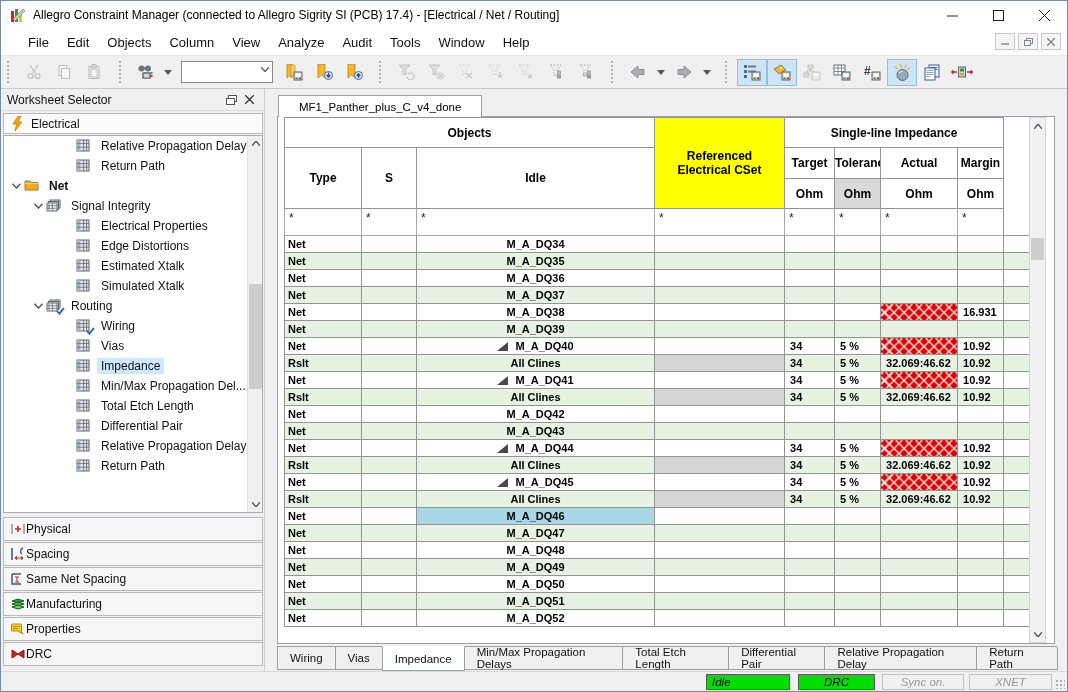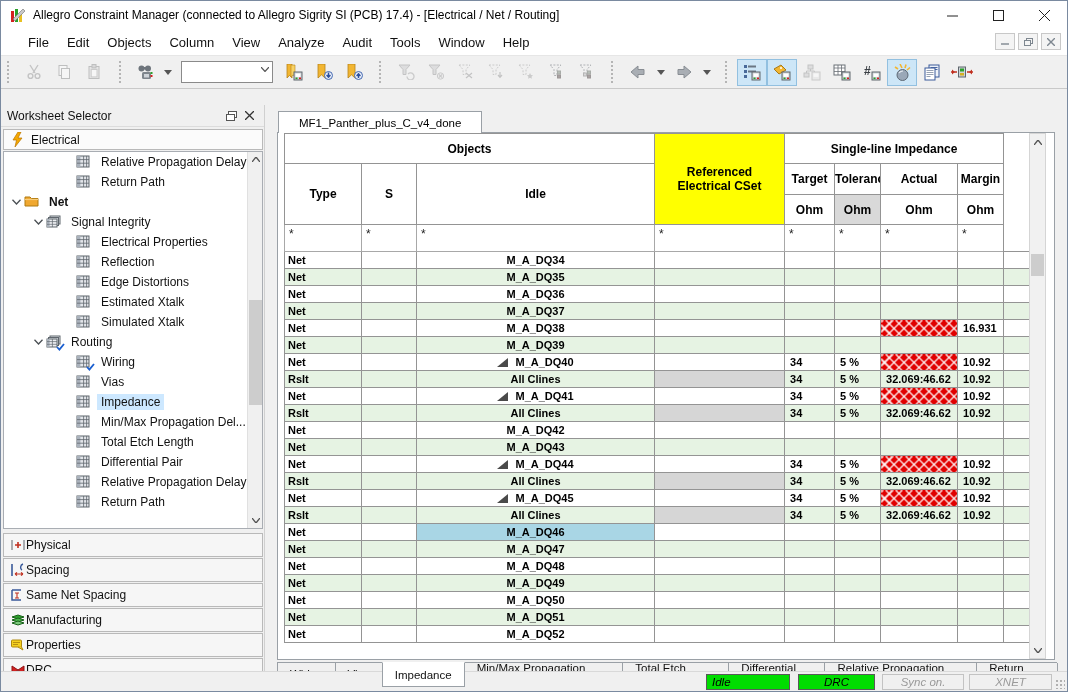--- a/index.html
+++ b/index.html
@@ -25,21 +25,21 @@
   .tb-handle { width:6px; height:22px; border-left:2px dotted #b5b5b5; margin:0 6px 0 2px; }
   .tb-btn { width:30px; height:27px; border:1px solid transparent; background:transparent; display:flex; align-items:center; justify-content:center; position:relative; }
   .tb-btn.active { background:#cde6f7; border-color:#92c0e0; }
   .tb-btn.disabled { opacity:.45; filter:grayscale(.9); }
   .tb-caret { width:14px; height:27px; display:flex; align-items:center; justify-content:center; }
   .tb-combo { width:92px; height:22px; background:#fff; border:1px solid #8a8a8a; margin:0 6px; position:relative; }
   .tb-combo input { position:absolute; left:2px; top:1px; width:70px; height:18px; border:none; outline:none; font-size:11px; font-family:"Liberation Sans",sans-serif; }
   .tb-combo .chev { position:absolute; right:3px; top:5px; }
 
   
-  .main { position:absolute; left:0; top:104px; width:100%; height:584px; display:flex;align-items:flex-end; }
+  .main { position:absolute; left:0; top:88px; width:100%; height:584px; display:flex;align-items:flex-end; }
   .sidebar { position:relative; width:264px; height:100%; background:#f0f0f0; border-right:1px solid #d0d0d0; }
   .content { position:relative; flex:1; height:100%; background:#f0f0f0; }
 
   
   .ws-header { position:absolute; left:0; top:0; width:100%; height:22px; background:#f0f0f0; border-bottom:1px solid #dcdcdc; display:flex; align-items:center; padding:0 6px; }
   .ws-title { font-size:12px; color:#111; flex:1; }
   .ws-hbtn { width:18px; height:16px; display:flex; align-items:center; justify-content:center; }
   .elec-bar { position:absolute; left:2px; top:24px; width:260px; height:21px; background:#fbfbfb; border:1px solid #b9b9b9; display:flex; align-items:center; padding-left:8px; gap:8px; }
   .elec-label { font-size:12px; color:#111; }
   .tree { position:absolute; left:2px; top:46px; width:260px; height:378px; background:#fff; border:1px solid #a9adb3; overflow:hidden; }
@@ -491,30 +491,20 @@
           </div>
           <div class="tree-row" style="padding-left: 70px;">
             <span class="ticon">
               <svg width="14" height="13" viewBox="0 0 14 13">
                 <rect x="1" y="1" width="12" height="11" fill="#e3e6ea" stroke="#5f666d"></rect>
                 <rect x="1" y="1" width="3.4" height="11" fill="#aab2bc"></rect>
                 <path d="M1,4.6 h12 M1,8.2 h12 M7.6,1 v11 M10.6,1 v11" stroke="#5f666d" stroke-width="0.8"></path>
               </svg>
             </span>
             <span class="lbl">Electrical Properties</span>
-          </div>
-          <div class="tree-row" style="padding-left: 70px;">
-            <span class="ticon">
-              <svg width="14" height="13" viewBox="0 0 14 13">
-                <rect x="1" y="1" width="12" height="11" fill="#e3e6ea" stroke="#5f666d"></rect>
-                <rect x="1" y="1" width="3.4" height="11" fill="#aab2bc"></rect>
-                <path d="M1,4.6 h12 M1,8.2 h12 M7.6,1 v11 M10.6,1 v11" stroke="#5f666d" stroke-width="0.8"></path>
-              </svg>
-            </span>
-            <span class="lbl">Reflection</span>
           </div>
           <div class="tree-row" style="padding-left: 70px;">
             <span class="ticon">
               <svg width="14" height="13" viewBox="0 0 14 13">
                 <rect x="1" y="1" width="12" height="11" fill="#e3e6ea" stroke="#5f666d"></rect>
                 <rect x="1" y="1" width="3.4" height="11" fill="#aab2bc"></rect>
                 <path d="M1,4.6 h12 M1,8.2 h12 M7.6,1 v11 M10.6,1 v11" stroke="#5f666d" stroke-width="0.8"></path>
               </svg>
             </span>
             <span class="lbl">Edge Distortions</span>

